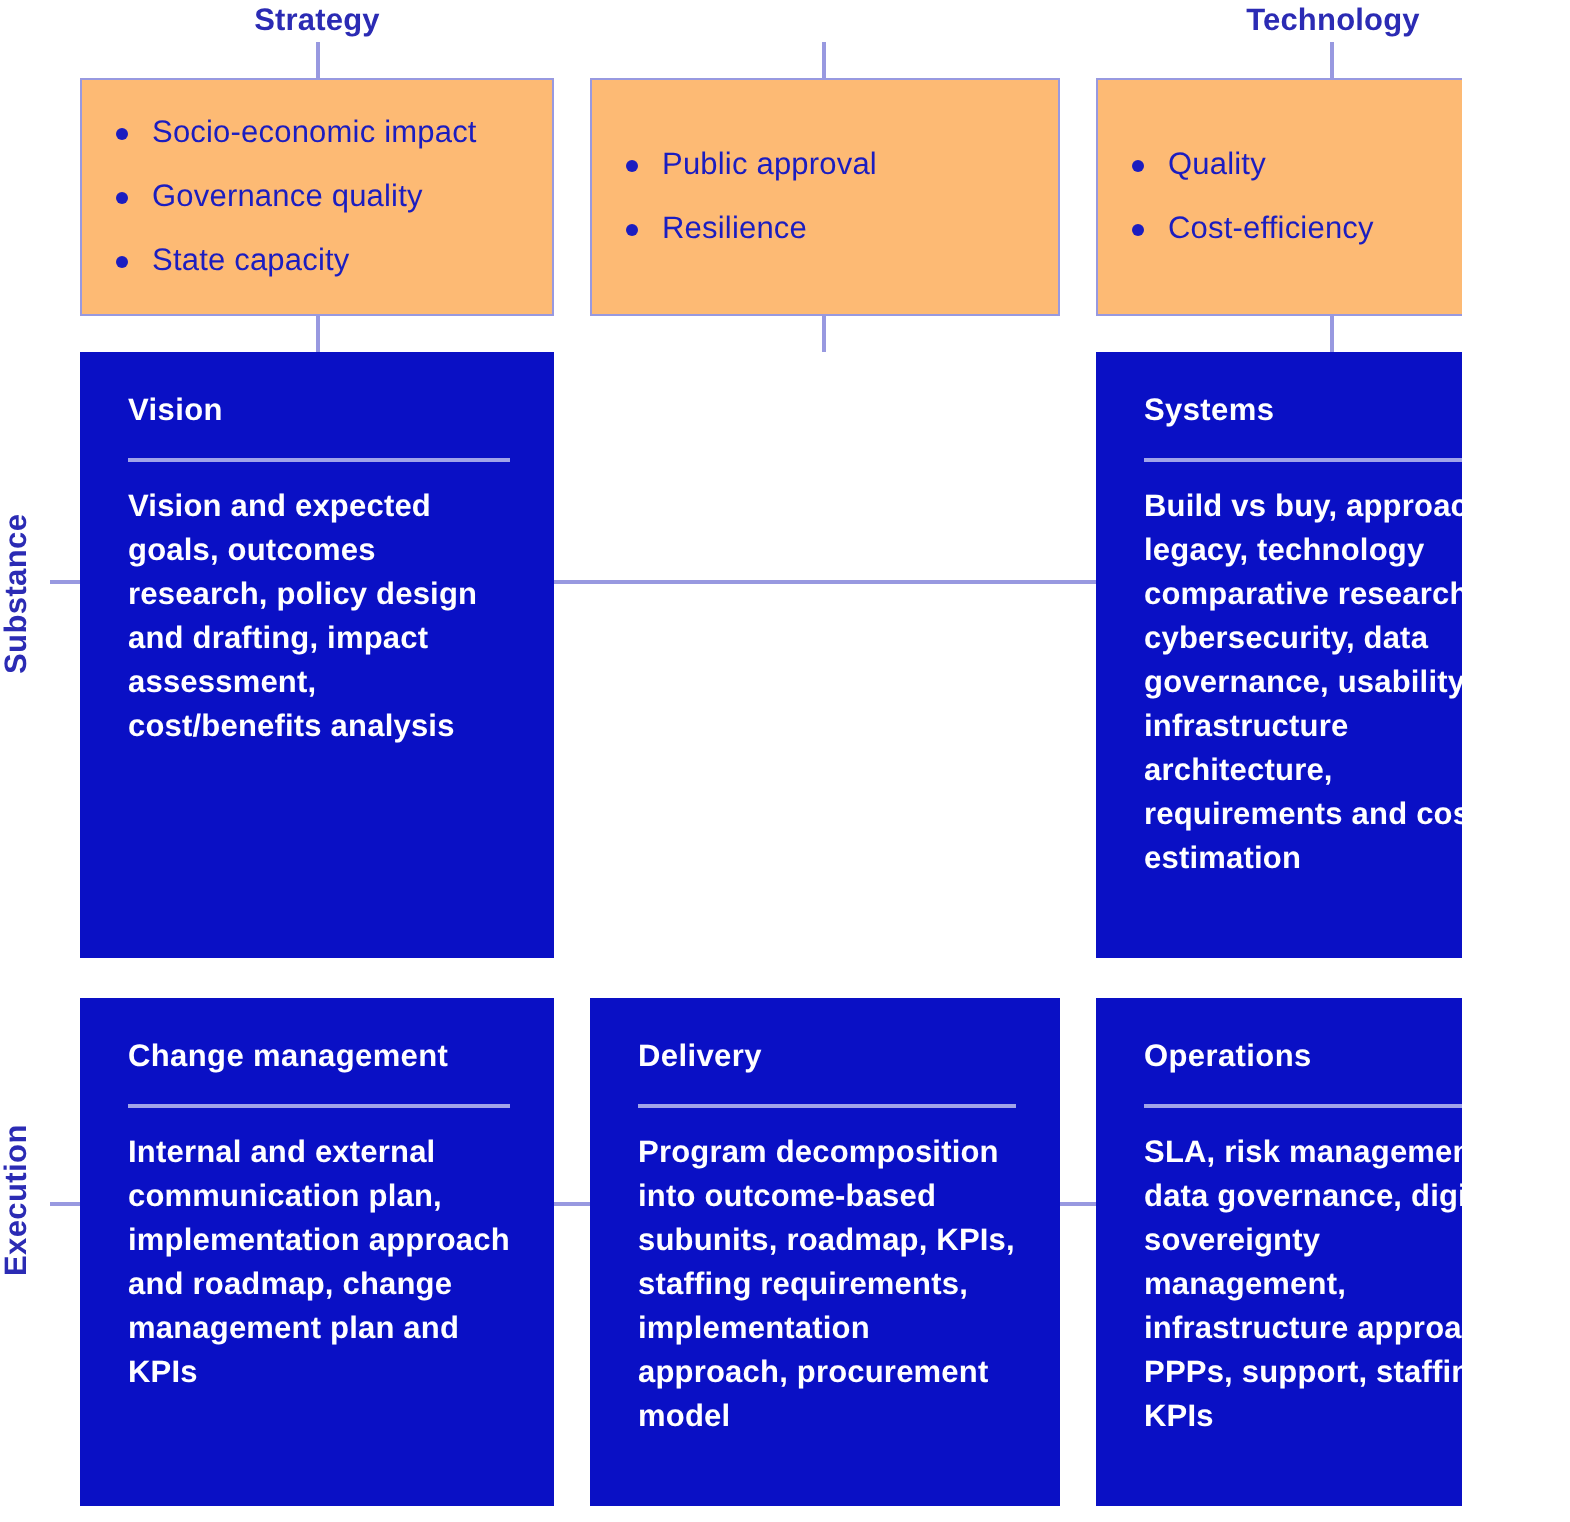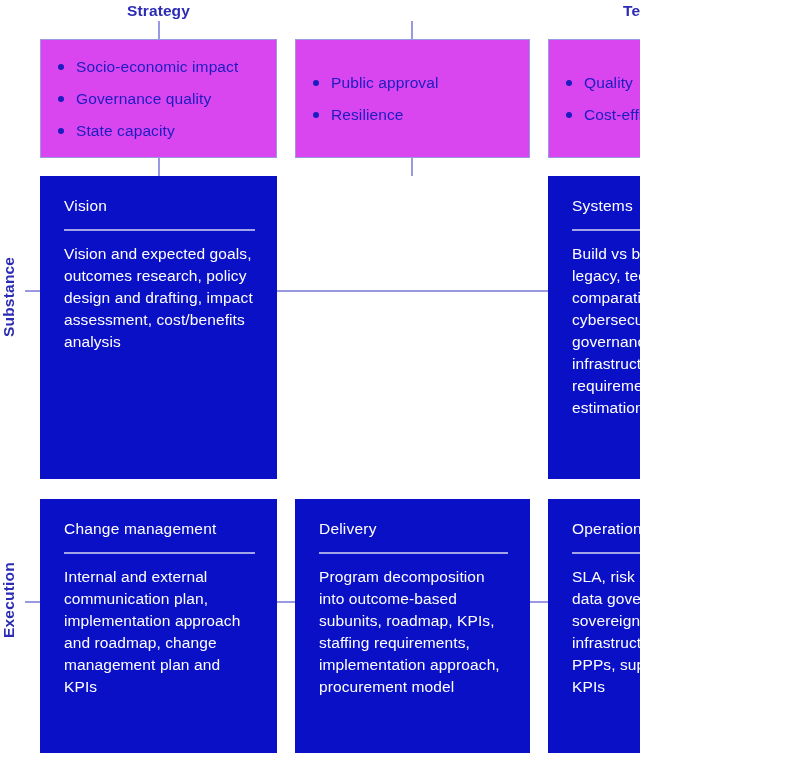--- a/index.html
+++ b/index.html
@@ -1,19 +1,19 @@
 <!DOCTYPE html>
 <html style="--box-blue: #0a10c5; --text-blue: #2b2bb4; --bullet-blue: #1b1dc0; --line-color: #9899e0; --divider-color: rgba(255,255,255,0.62);"><head>
 <meta charset="utf-8">
 <style>
   * { margin:0; padding:0; box-sizing:border-box; }
   html,body { background:#ffffff; }
   body { font-family:"Liberation Sans", sans-serif; }
 
-  .canvas { position:relative; width:640px; height:761px; background:#fff; overflow:hidden; }
+  .canvas { position:relative; width:731px; height:761px; background:#fff; overflow:hidden; }
 
   
   .c0 { left:40px;  width:237px; }
   .c1 { left:295px; width:235px; }
   .c2 { left:548px; width:237px; }
 
   
   .col-header {
     position:absolute; top:2px; height:20px; text-align:center;
     font-size:15.5px; font-weight:bold; letter-spacing:0.1px;
@@ -26,32 +26,32 @@
   .vc-mid { top:157px; height:19px; }
   .x0 { left:158px; } .x1 { left:411px; } .x2 { left:665px; }
 
   
   .hline { position:absolute; left:25px; width:760px; height:2px; background:var(--line-color,#9899e0); z-index:0; }
   .h-sub { top:290px; } .h-exe { top:601px; }
 
   
   .criteria-box {
     position:absolute; top:39px; height:119px; z-index:1;
-    background:#d946ef; border:1.5px solid var(--line-color,#9899e0);
+    background:#fdba74; border:1.5px solid var(--line-color,#9899e0);
     display:flex; flex-direction:column; justify-content:center; gap:14px;
     padding-left:17px; padding-right:6px;
   }
   .bullet-item { display:flex; align-items:center; gap:12px;
     color:var(--bullet-blue,#1b1dc0); font-size:15.5px; letter-spacing:0.1px; }
   .dot { width:6px; height:6px; border-radius:50%; background:var(--bullet-blue,#1b1dc0); flex:0 0 auto; }
 
   
   .cell {
     position:absolute; z-index:1; background:var(--box-blue,#0a10c5);
-    color:#ffffff; padding:21px 22px 0 24px;
+    color:#ffffff; padding:21px 22px 0 24px;font-weight:bold;
   }
   .r-sub { top:176px; height:303px; }
   .r-exe { top:499px; height:254px; }
   .cell-title { font-size:15.5px; letter-spacing:0.2px; }
   .cell-divider { height:2px; background:var(--divider-color,rgba(255,255,255,0.62)); margin-top:14px; margin-bottom:12px; }
   .cell-body { font-size:15.5px; line-height:22px; letter-spacing:0.1px; }
 
   
   .row-label {
     position:absolute; left:0; width:20px; text-align:center; z-index:1;

